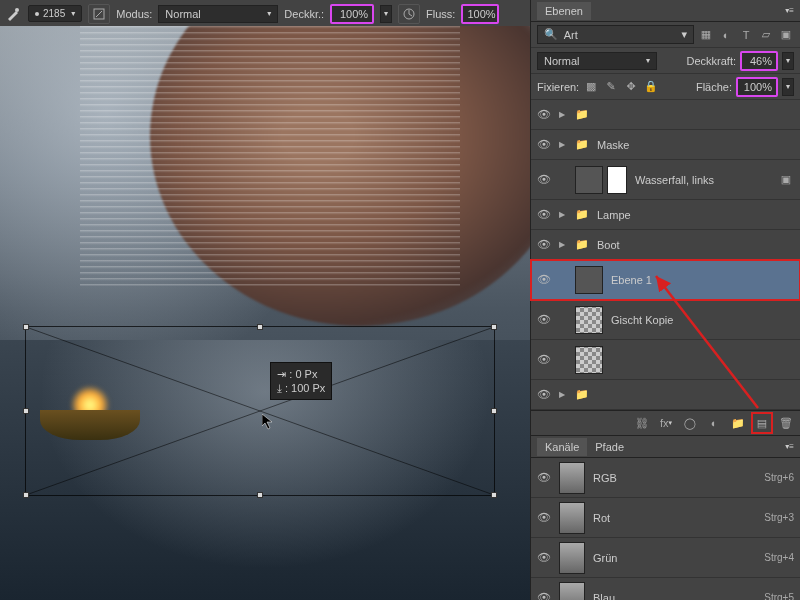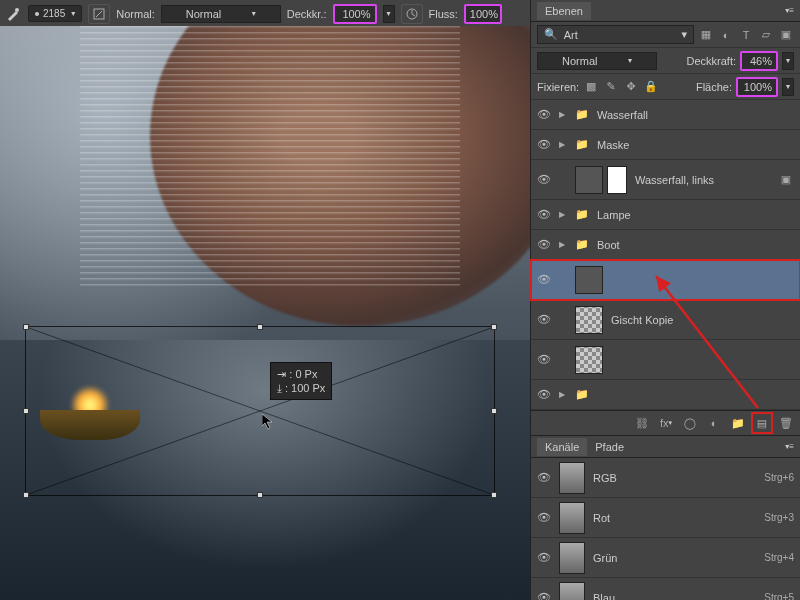--- a/index.html
+++ b/index.html
@@ -5,21 +5,21 @@
 *{margin:0;padding:0;box-sizing:border-box;font-family:Tahoma,Arial,sans-serif;font-size:11px;color:#ccc;user-select:none}
 body{background:#3a3a3a;width:800px;height:600px;overflow:hidden;position:relative}
 .topbar{height:28px;background:#434343;display:flex;align-items:center;padding:0 4px;gap:6px;border-bottom:1px solid #222}
 .tool-ico{width:18px;height:18px;display:inline-flex;align-items:center;justify-content:center}
 .brush-size{display:flex;align-items:center;gap:4px;background:#2d2d2d;padding:2px 6px;border:1px solid #222;border-radius:2px}
 .brush-size .dot{width:4px;height:4px;background:#ccc;border-radius:50%}
 .brush-size .num{font-size:10px}
 .brush-size .chev{font-size:8px;margin-left:2px}
 .sq-btn{width:22px;height:20px;background:#434343;border:1px solid #555;display:flex;align-items:center;justify-content:center;border-radius:2px}
 .lbl{font-size:11px}
-.dropdown{background:#2d2d2d;border:1px solid #222;padding:2px 24px;display:flex;align-items:center;gap:6px;border-radius:0}
+.dropdown{background:#2d2d2d;border:1px solid #222;padding:2px 6px;display:flex;align-items:center;gap:6px;border-radius:0}
 .dropdown .chev{font-size:8px;margin-left:auto}
 .pct-box{background:#2d2d2d;border:2px solid #d946ef;padding:2px 4px;width:44px;text-align:right;border-radius:2px}
 .pct-drop{width:12px;height:18px;background:#2d2d2d;border:1px solid #222;display:flex;align-items:center;justify-content:center;font-size:8px}
 
 .canvas{position:absolute;left:0;top:26px;width:530px;height:574px;background:linear-gradient(to bottom,#8a9299 0%,#6a7580 25%,#4a5560 50%,#2a3540 100%);overflow:hidden}
 .sky{position:absolute;inset:0;background:radial-gradient(ellipse at 20% 15%,rgba(200,210,220,.6),transparent 40%)}
 .face{position:absolute;right:-40px;top:-80px;width:420px;height:380px;background:radial-gradient(ellipse at 40% 50%,#9b7560 10%,#7a5545 40%,#4a3530 70%,transparent 90%);border-radius:50%;filter:blur(1px)}
 .water-drip{position:absolute;top:0;left:80px;width:380px;height:260px;background:repeating-linear-gradient(180deg,rgba(255,255,255,.5) 0px,rgba(255,255,255,.1) 2px,transparent 3px,transparent 6px);opacity:.6;filter:blur(.5px)}
 .sea{position:absolute;bottom:0;left:0;right:0;height:260px;background:linear-gradient(to bottom,#3a4550,#1a2530);}
 .sea::before{content:"";position:absolute;inset:0;background:radial-gradient(ellipse at 50% 20%,rgba(200,210,220,.4),transparent 60%)}
@@ -76,21 +76,21 @@
     <span class="dot"></span>
     <span class="num">2185</span>
     <span class="chev">▾</span>
   </div>
   <div class="sq-btn">
     <svg width="14" height="14" viewBox="0 0 14 14">
         <rect x="2" y="2" width="10" height="10" fill="none" stroke="#aaa"></rect>
         <path d="M4 10 L10 4" stroke="#aaa"></path>
       </svg>
   </div>
-  <span class="lbl">Normal:</span>
+  <span class="lbl">Modus:</span>
   <div class="dropdown" style="width:120px">
     <span>Normal</span>
     <span class="chev">▾</span>
   </div>
   <span class="lbl">Deckkr.:</span>
   <div class="pct-box">100%</div>
   <div class="pct-drop">▾</div>
   <div class="sq-btn">
     <svg width="14" height="14" viewBox="0 0 14 14">
         <circle cx="7" cy="7" r="5" fill="none" stroke="#aaa"></circle>
@@ -170,21 +170,20 @@
     <span class="lbl" style="margin-left:auto">Fläche:</span>
     <div class="pct-box" style="width:42px">100%</div>
     <div class="pct-drop">▾</div>
   </div>
 
   <div class="layer-list">
     <div class="layer">
       <span class="eye">👁</span>
       <span class="arrow">▶</span>
       <span class="folder">📁</span>
-      <span class="name">Wasserfall</span>
     </div>
     <div class="layer">
       <span class="eye">👁</span>
       <span class="arrow">▶</span>
       <span class="folder">📁</span>
       <span class="name">Maske</span>
     </div>
     <div class="layer tall">
       <span class="eye">👁</span>
       <span style="width:8px"></span>
@@ -202,20 +201,21 @@
     <div class="layer">
       <span class="eye">👁</span>
       <span class="arrow">▶</span>
       <span class="folder">📁</span>
       <span class="name">Boot</span>
     </div>
     <div class="layer tall selected hl">
       <span class="eye">👁</span>
       <span style="width:8px"></span>
       <div class="thumb"></div>
+      <span class="name">Ebene 1</span>
     </div>
     <div class="layer tall">
       <span class="eye">👁</span>
       <span style="width:8px"></span>
       <div class="thumb check"></div>
       <span class="name">Gischt Kopie</span>
     </div>
     <div class="layer tall">
       <span class="eye">👁</span>
       <span style="width:8px"></span>

